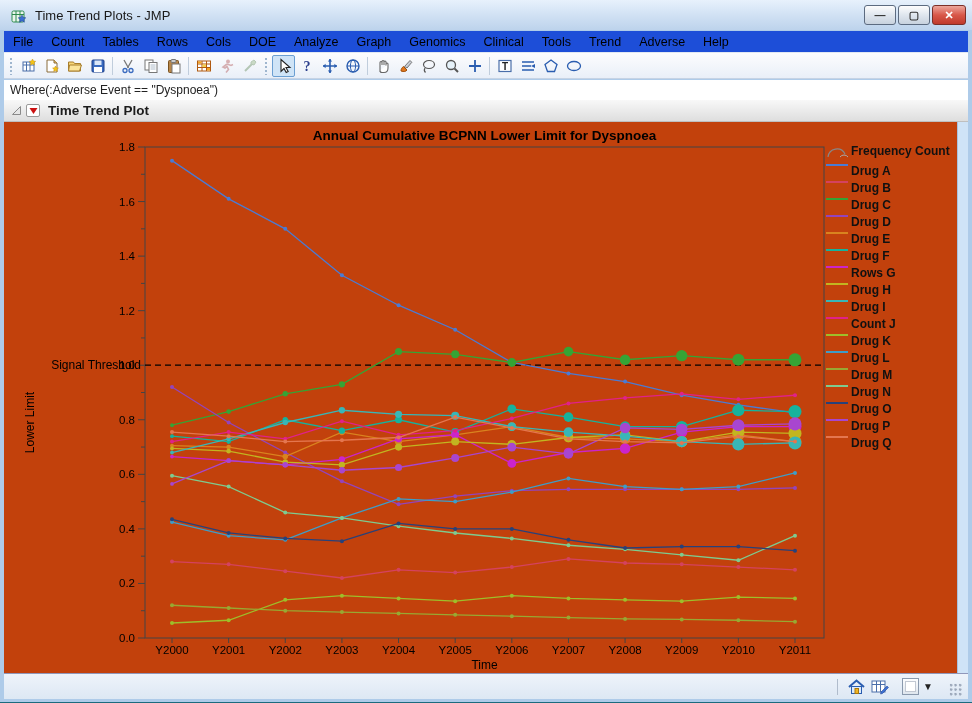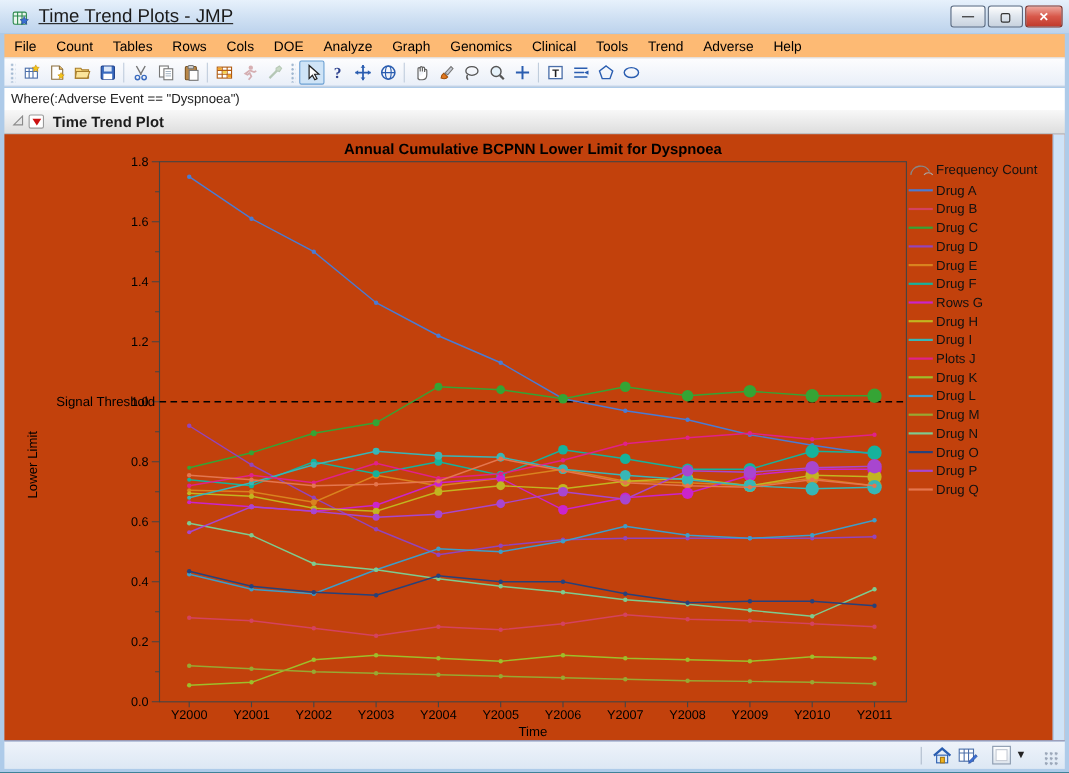--- a/index.html
+++ b/index.html
@@ -3,28 +3,28 @@
 <meta charset="utf-8">
 <style>
   html,body{margin:0;padding:0;background:#6b8cb5;font-family:"Liberation Sans",sans-serif;}
   *{box-sizing:border-box;}
   .window{position:relative;width:972px;height:703px;background:#aecbe9;
     box-shadow:inset 0 1px 0 #16316e, inset 0 -1px 0 #1b6b7e;overflow:hidden;}
   
   .titlebar{position:absolute;left:0;top:1;width:972px;height:30px;
     background:linear-gradient(#e7f1fc,#cfe0f3 55%,#bdd3ec);display:flex;align-items:center;}
   .titlebar .app-icon{width:17px;height:17px;margin:0 8px 0 10px;flex:0 0 auto;}
-  .titlebar .title-text{font-size:17px;color:#1a1a1a;text-decoration:underline;}
+  .titlebar .title-text{font-size:13px;color:#1a1a1a;}
   .winbtns{position:absolute;right:6px;top:5px;display:flex;gap:2px;}
   .winbtn{width:32px;height:20px;border:1px solid #5c6b80;border-radius:3px;
     background:linear-gradient(#fdfdfd,#dfe6ee 50%,#c8d2de);display:flex;align-items:center;justify-content:center;
     font-size:11px;color:#333;font-weight:bold;}
   .winbtn.close{width:34px;background:linear-gradient(#eda79d,#d8584a 50%,#c03a2c);color:#fff;border-color:#7c2f28;}
   
-  .menubar{position:absolute;left:4px;right:4px;top:31px;height:22px;background:#fdba74;
+  .menubar{position:absolute;left:4px;right:4px;top:31px;height:22px;background:#1d4ed8;
     display:flex;align-items:center;border-bottom:1px solid #e2e8f2;}
   .menu-item{padding:3px 9px;font-size:12.5px;color:#000;cursor:default;}
   
   .toolbar{position:absolute;left:4px;right:4px;top:53px;height:26px;
     background:linear-gradient(#fdfdfe,#e9eff8);border-bottom:1px solid #c6d3e4;
     display:flex;align-items:center;padding-left:2px;}
   .tb-handle{width:5px;height:18px;margin:0 3px;
     background-image:radial-gradient(circle at 2px 2px,#9fb6cf 1px,transparent 1.2px);
     background-size:4px 4px;}
   .tb-sep{width:1px;height:18px;background:#c0cddc;margin:0 3px;}
@@ -43,21 +43,21 @@
   .redtri-btn{width:14px;height:13px;background:#fff;border:1px solid #9a9a9a;border-radius:2px;
     display:flex;align-items:center;justify-content:center;margin-right:8px;}
   .redtri-btn svg{display:block;}
   .outline-title{font-size:13.5px;font-weight:bold;color:#1c1c1c;}
   
   .content{position:absolute;left:4px;right:4px;top:122px;height:551px;background:#c2410c;}
   .right-strip{position:absolute;right:0;top:0;bottom:0;width:11px;background:#cfe3f7;border-left:1px solid #a8c2e0;}
   #chart-svg{position:absolute;left:0;top:0;}
   
   .legend{position:absolute;left:822px;top:22px;width:128px;}
-  .legend-row{display:flex;align-items:center;height:17px;font-size:12px;color:#111;}
+  .legend-row{display:flex;height:17px;font-size:12px;color:#111;font-weight:bold;}
   .legend-row.title-row{height:20px;}
   .legend-swatch{width:22px;height:2px;margin-right:3px;flex:0 0 auto;}
   .legend-arc{width:24px;height:16px;margin-right:1px;flex:0 0 auto;}
   
   .statusbar{position:absolute;left:4px;right:4px;top:673px;height:26px;
     background:linear-gradient(#eef3fa,#dde8f4);border-top:1px solid #9097ba;
     display:flex;align-items:center;justify-content:flex-end;padding-right:6px;}
   .sb-sep{width:1px;height:16px;background:#b0bccc;margin-right:8px;}
   .sb-icon{width:20px;height:18px;display:flex;align-items:center;justify-content:center;margin-right:4px;}
   .sb-swatch{width:17px;height:17px;border:1px solid #8a99ad;background:linear-gradient(#fcfdfe,#dfe6ee);
@@ -631,21 +631,21 @@
         <div class="legend-row">
           <span class="legend-swatch" style="background: rgb(194, 181, 32);"></span>
           <span>Drug H</span>
         </div>
         <div class="legend-row">
           <span class="legend-swatch" style="background: rgb(56, 182, 182);"></span>
           <span>Drug I</span>
         </div>
         <div class="legend-row">
           <span class="legend-swatch" style="background: rgb(224, 33, 138);"></span>
-          <span>Plots J</span>
+          <span>Count J</span>
         </div>
         <div class="legend-row">
           <span class="legend-swatch" style="background: rgb(158, 190, 42);"></span>
           <span>Drug K</span>
         </div>
         <div class="legend-row">
           <span class="legend-swatch" style="background: rgb(62, 157, 200);"></span>
           <span>Drug L</span>
         </div>
         <div class="legend-row">

